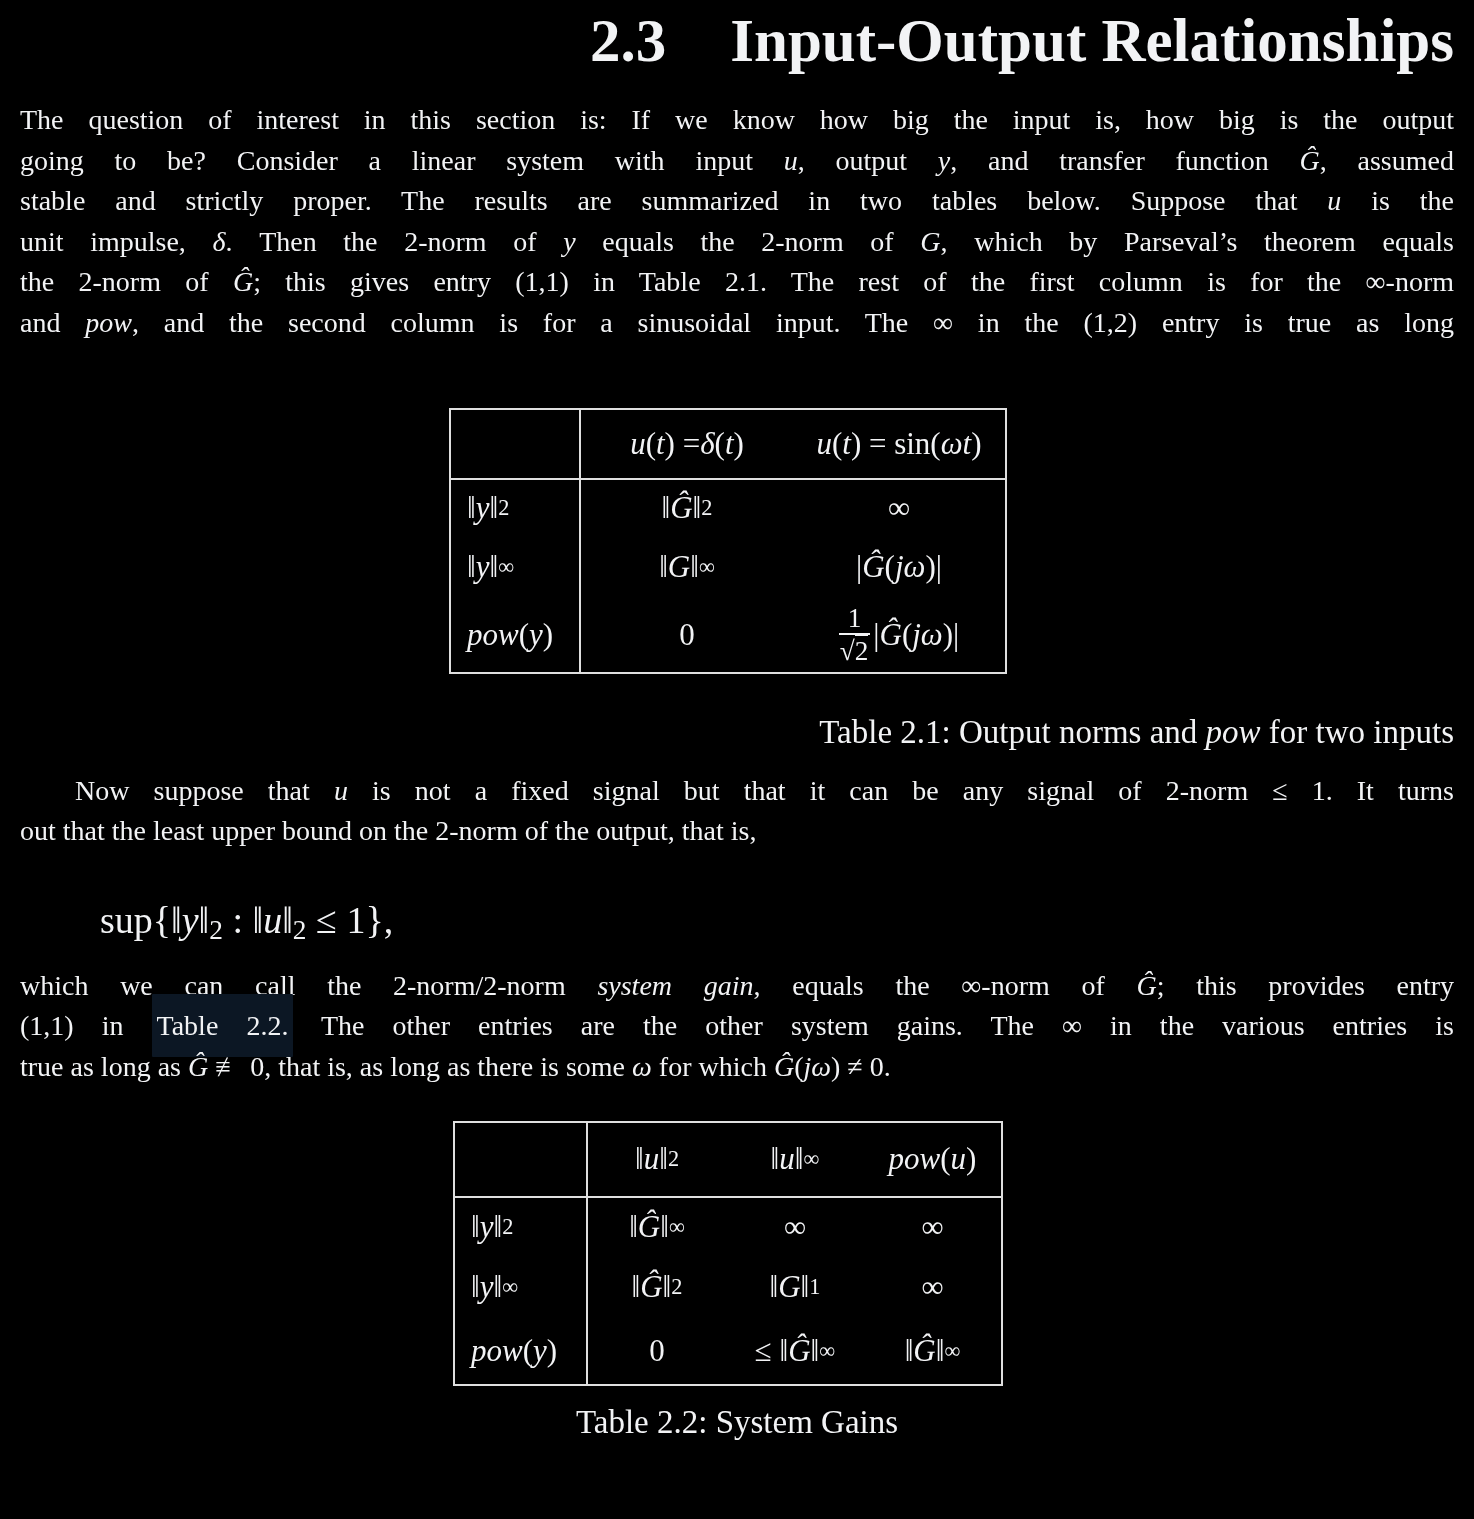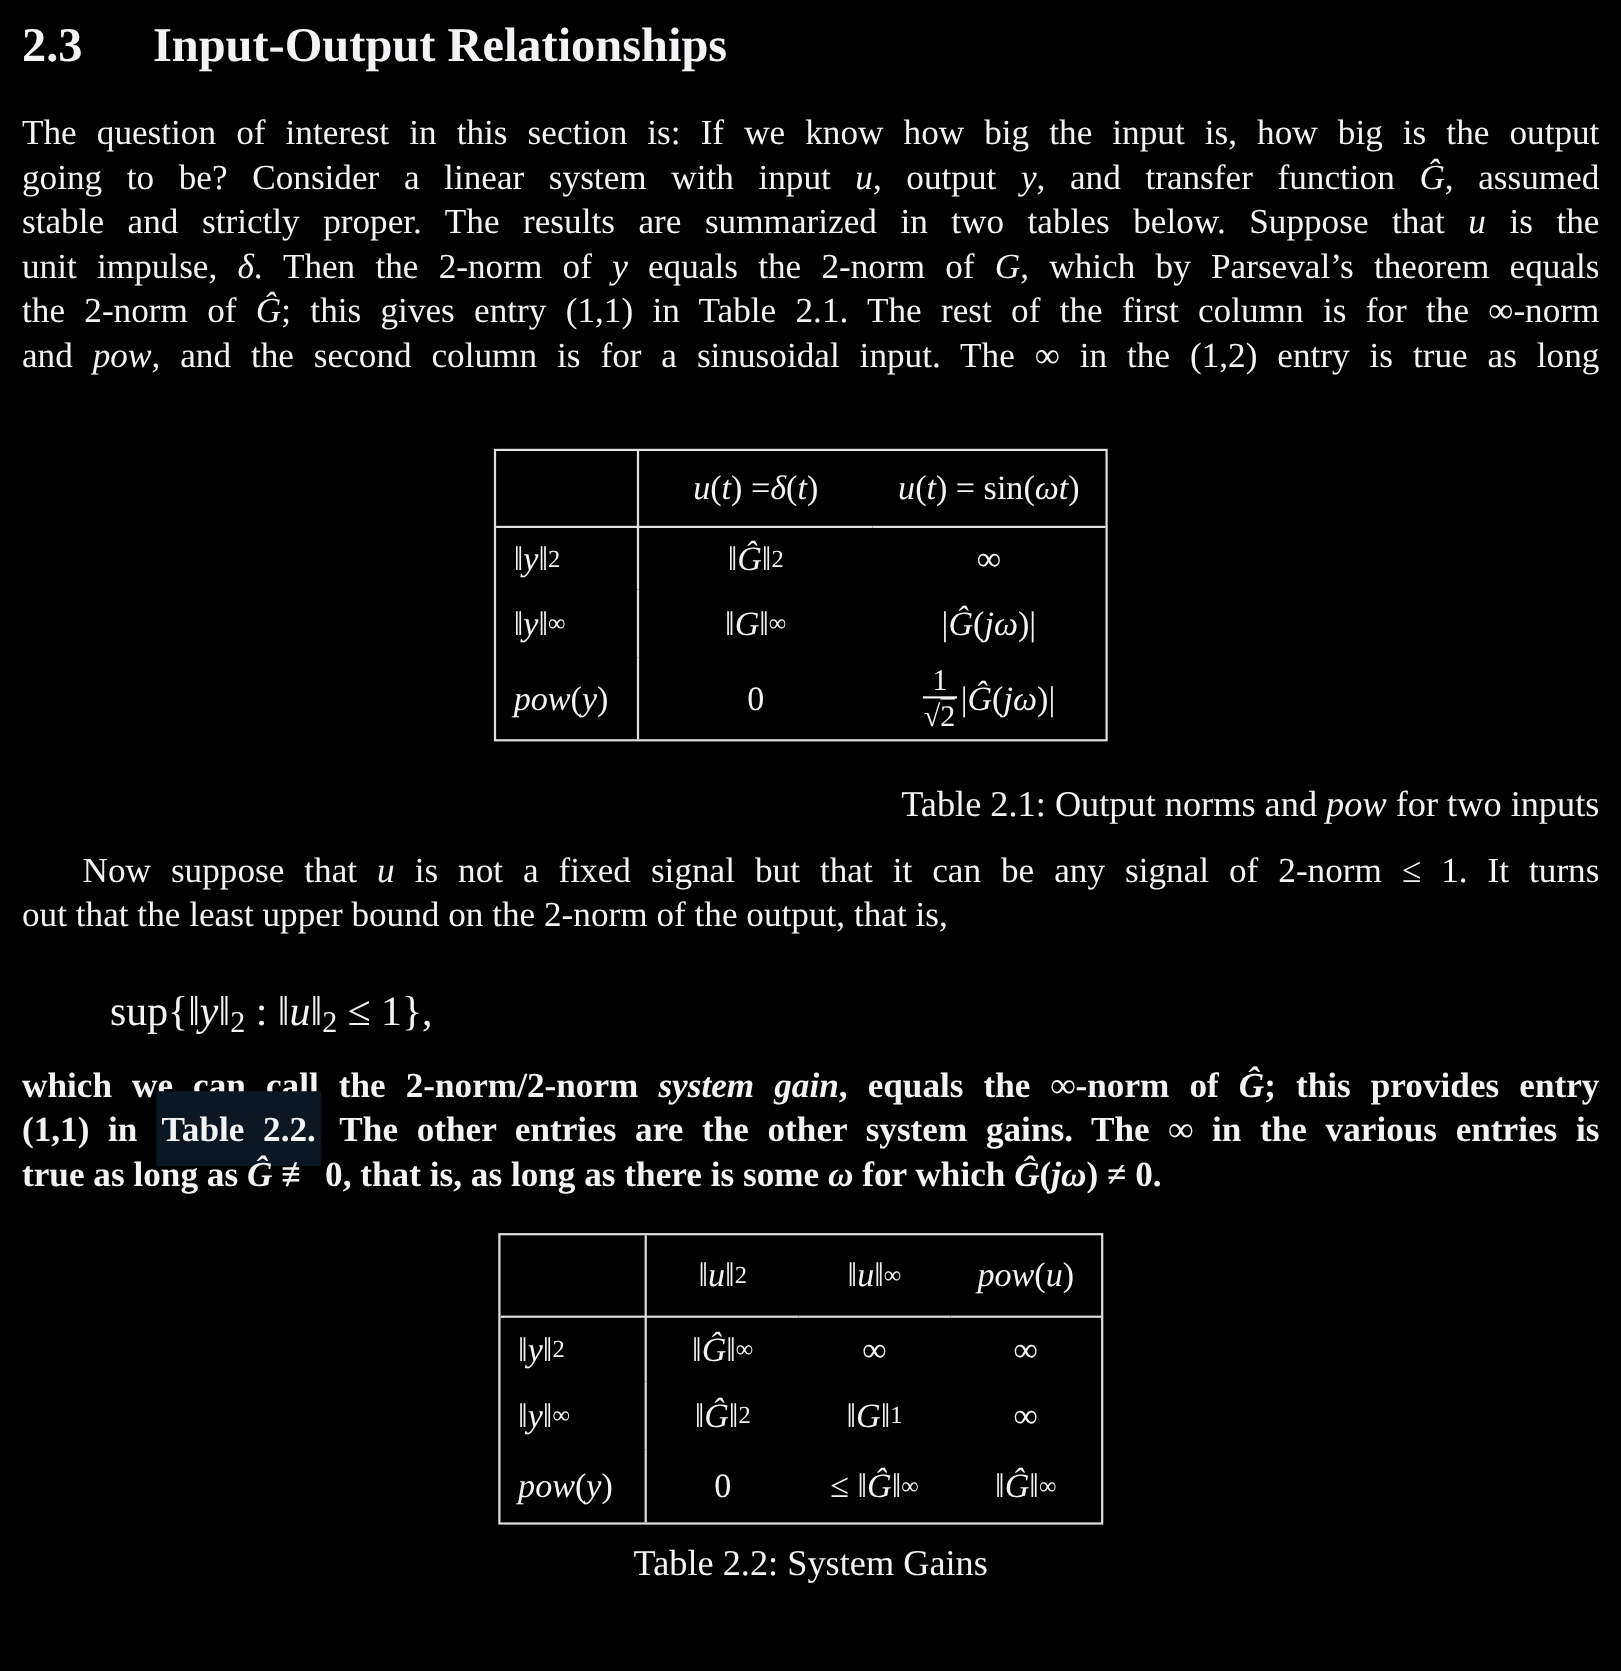--- a/index.html
+++ b/index.html
@@ -6,25 +6,25 @@
   body{
     width:1474px;height:1519px;
     background:#000000;
     color:#f2f3f5;
     font-family:"Liberation Serif","DejaVu Serif",serif;
     overflow:hidden;
   }
   .page{padding:14px 20px 0 20px;}
 
   
-  .title{display:flex;align-items:baseline;font-weight:bold;font-size:44px;line-height:54px;}
+  .title{display:flex;align-items:baseline;font-weight:bold;font-size:61px;line-height:54px;justify-content:flex-end;}
   .title .num{margin-right:64px;}
 
   
-  .para{width:1434px;font-size:32px;line-height:40.6px;}
+  .para{width:1434px;font-size:28px;line-height:40.6px;}
   .para .line{
     text-align:justify;
     text-align-last:justify;
     white-space:normal;
   }
   .para .line.last{text-align-last:left;}
   .para .line.indent{padding-left:55px;}
   i{font-style:italic;}
   sub{font-size:0.72em;vertical-align:-0.22em;line-height:0;}
 
@@ -59,21 +59,21 @@
   .fden{display:block;border-top:2px solid currentColor;padding:1px 2px 0 1px;}
   .ovl{border-top:2px solid currentColor;}
 
   
   .caption{width:1434px;text-align:center;font-size:33px;line-height:40px;}
   .cap1{margin-top:38px;text-align:right;}
   .cap2{margin-top:16px;}
 
   .p1{margin-top:32px;}
   .p2{margin-top:19px;}
-  .p3{margin-top:26px;font-weight:bold;}
+  .p3{margin-top:26px;}
   .t2wrap{margin-top:33px;}
 </style>
 </head>
 <body>
 
 <div class="page">
 
   <div class="title">
     <span class="num">2.3</span>
     <span class="ttl">Input-Output Relationships</span>

